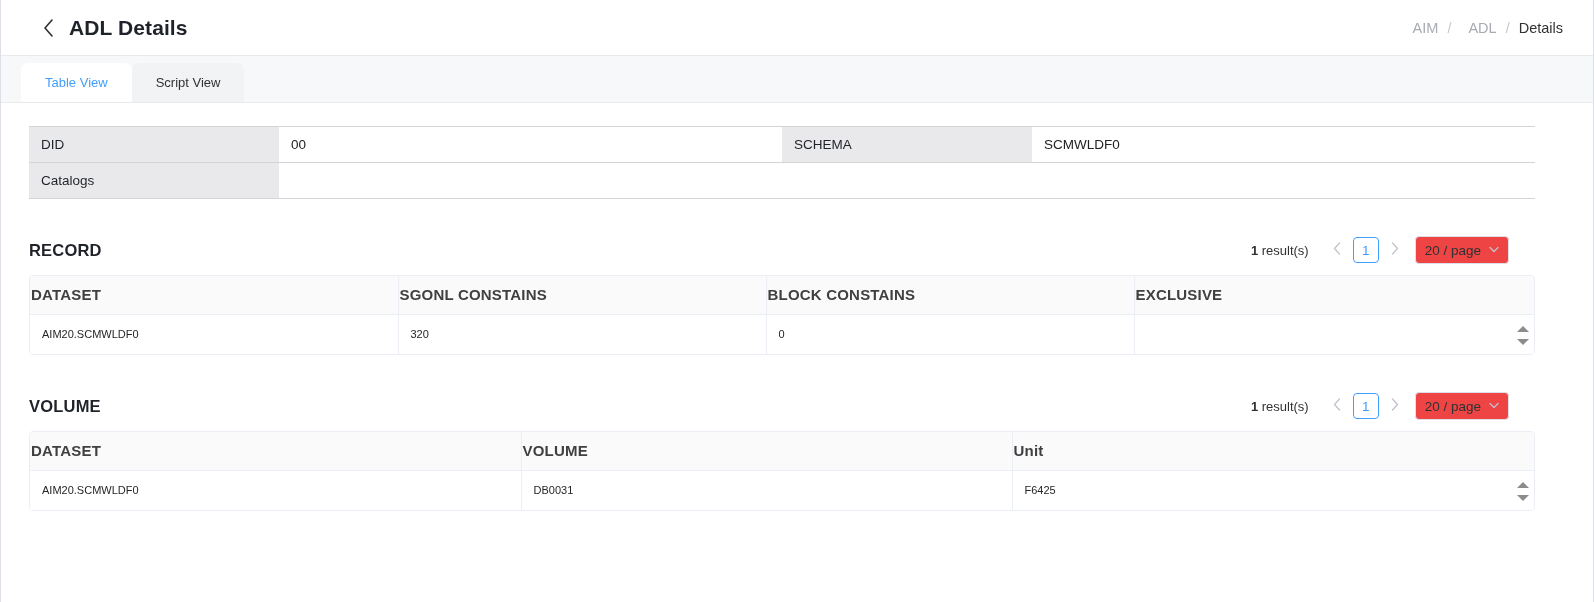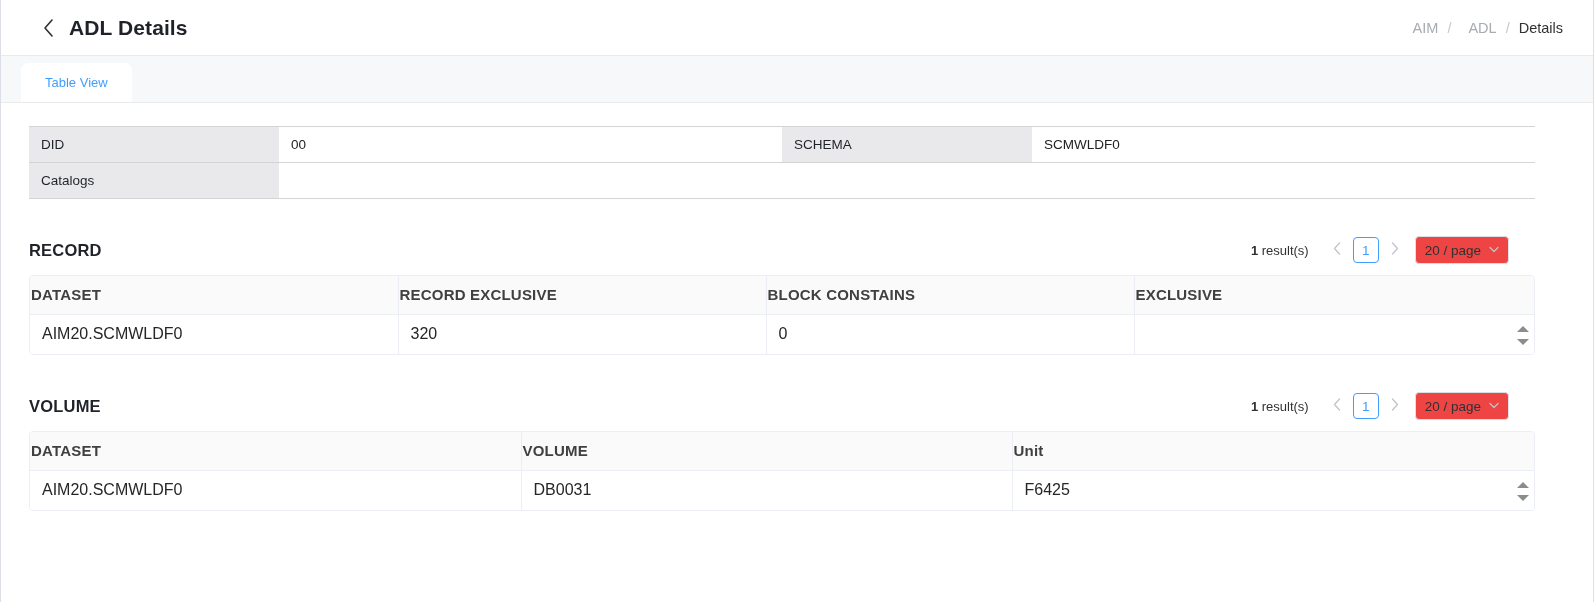--- a/index.html
+++ b/index.html
@@ -231,21 +231,21 @@
     font-weight: bold;
     color: #404040;
     text-align: left;
     border-bottom: 1px solid #ebeef5;
     border-right: 1px solid #ebeef5;
     letter-spacing: 0.2px;
   }
   table.grid thead th:last-child { border-right: none; }
   table.grid tbody td {
     height: 40px;
-    font-size: 16px;
+    font-size: 11px;
     color: #262626;
     text-align: left;
     padding: 0 12px;
     border-right: 1px solid #ebeef5;
     background: #ffffff;
   }
   table.grid tbody td:last-child { border-right: none; }
   .grid-scroll {
     position: absolute;
     right: 2px;
@@ -288,20 +288,23 @@
       <span class="crumb-sep">/</span>
       <span class="crumb-link">ADL</span>
       <span class="crumb-sep">/</span>
       <span class="crumb-current">Details</span>
     </div>
   </div>
 
   <div class="tabbar">
     <div class="tab active">
       <span>Table View</span>
+    </div>
+    <div class="tab">
+      <span>Script View</span>
     </div>
   </div>
 
   <div class="content">
 
     <table class="detail-table">
       <colgroup>
         <col class="col-label-a">
           <col class="col-value-a">
         <col class="col-label-b">
@@ -362,21 +365,21 @@
         <table class="grid">
           <colgroup>
             <col style="width:368px">
               <col style="width:368px">
             <col style="width:368px">
               <col>
           </colgroup>
           <thead>
             <tr>
               <th>DATASET</th>
-              <th>RECORD EXCLUSIVE</th>
+              <th>SGONL CONSTAINS</th>
               <th>BLOCK CONSTAINS</th>
               <th>EXCLUSIVE</th>
             </tr>
           </thead>
           <tbody>
             <tr>
               <td>AIM20.SCMWLDF0</td>
               <td>320</td>
               <td>0</td>
               <td></td>

